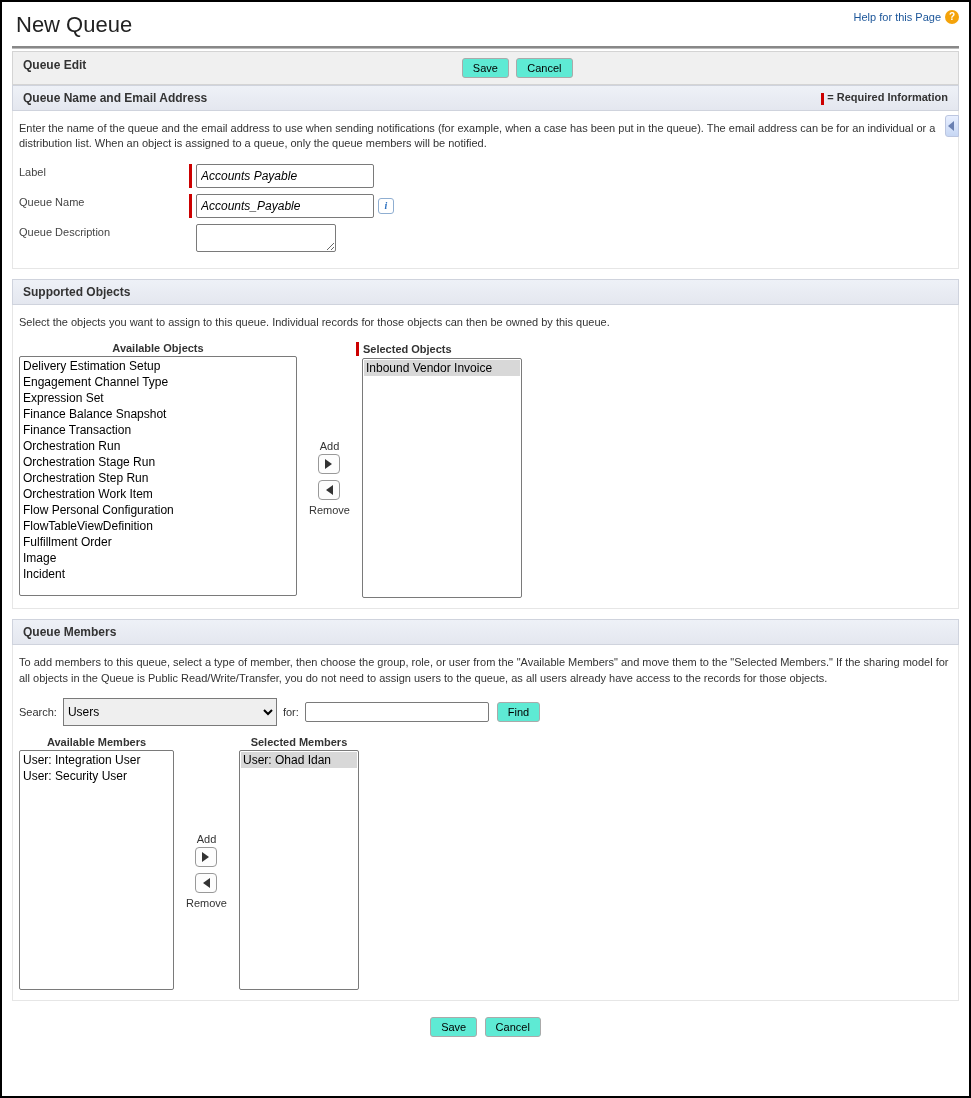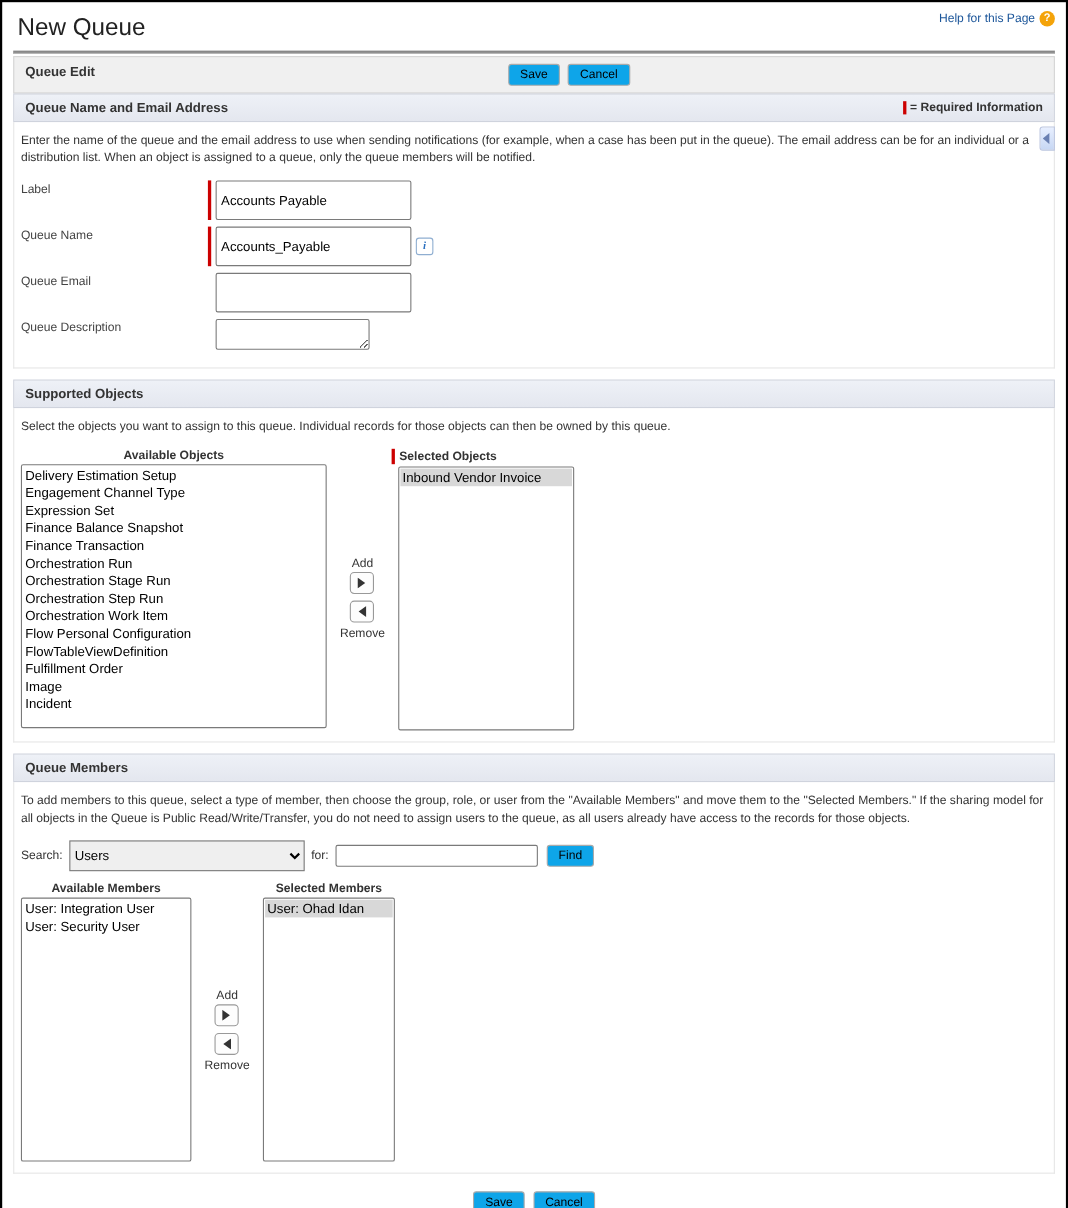--- a/index.html
+++ b/index.html
@@ -23,21 +23,21 @@
 
   .section-bar {
     background: #f0f0f0;
     border: 1px solid #d4d4d4;
     padding: 6px 10px;
     display: flex;
   }
   .section-bar .title { font-weight: bold; font-size: 12px; color: #333; flex: 0 0 auto; }
   .section-bar .btn-area { flex: 1; text-align: center; }
   .btn {
-    background: #0ea5e9;
+    background: #5eead4;
     border: 1px solid #aaa;
     border-radius: 3px;
     padding: 3px 10px;
     font-size: 11px;
     cursor: pointer;
     margin: 0 2px;
   }
   .sub-section-bar {
     background: #e8ebf2;
     background: linear-gradient(#eef1f7, #e4e7ef);
@@ -61,21 +61,21 @@
   .form-field { display:flex; align-items:center; gap:4px; }
   .req-mark { display:inline-block; width:3px; align-self: stretch; }
   .req-mark.on { background:#c00; }
   input[type="text"], textarea {
     border: 1px solid #7a7a7a;
     border-radius: 2px;
     padding: 2px 4px;
     font-size: 12px;
     font-family: inherit;
   }
-  .txt-med { width: 178px; height: 36px; }
+  .txt-med { width: 178px; height: 24px; font-style: italic; }
   textarea.desc { width: 140px; height: 28px; resize: both; }
   .info-icon {
     display:inline-flex; width:16px; height:16px; border:1px solid #8faed1; border-radius:3px;
     align-items:center; justify-content:center; color:#2a6fbf; font-size:10px; font-family: serif; font-style: italic; font-weight:bold;
     background:#fff;
   }
   input[type="checkbox"] { width:14px; height:14px; margin-top:2px; }
 
   .right-tab {
     position:absolute; right:-1px; top:4px; width:14px; height:22px;
@@ -166,27 +166,20 @@
 
   <div class="form-row">
     <div class="form-label">Queue Name</div>
     <div class="form-field">
       <span class="req-mark on"></span>
       <input type="text" class="txt-med" value="Accounts_Payable" style="">
       <span class="info-icon">i</span>
     </div>
   </div>
 
-  <div class="form-row">
-    <div class="form-label">Queue Email</div>
-    <div class="form-field">
-      <span class="req-mark"></span>
-      <input type="text" class="txt-med" value="" style="">
-    </div>
-  </div>
 
 
   <div class="form-row">
     <div class="form-label">Queue Description</div>
     <div class="form-field">
       <span class="req-mark"></span>
       <textarea class="desc" style=""></textarea>
     </div>
   </div>
 </div>

